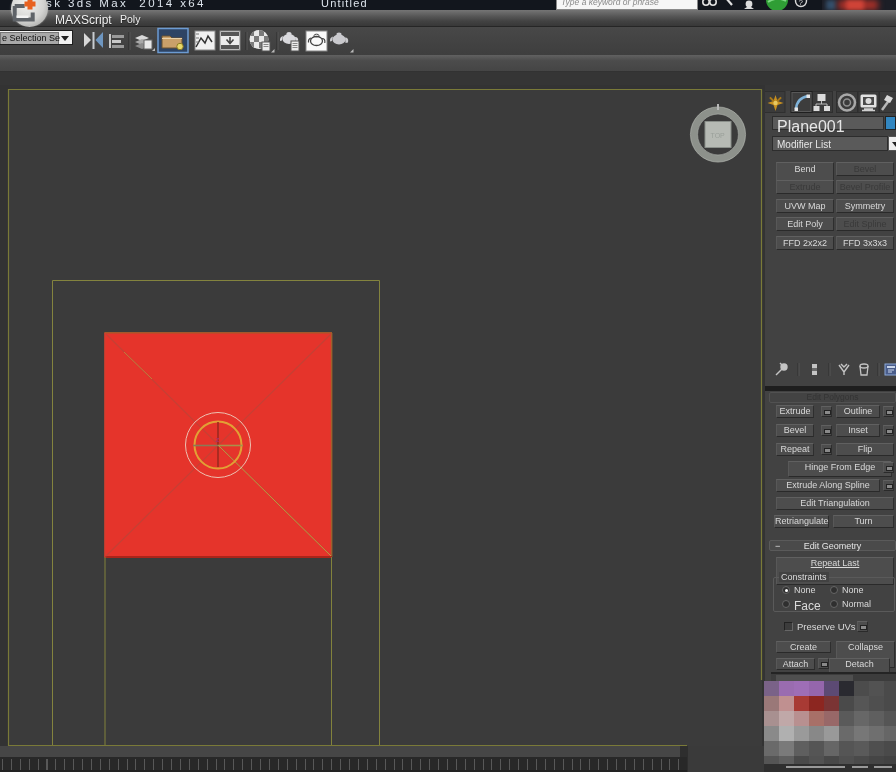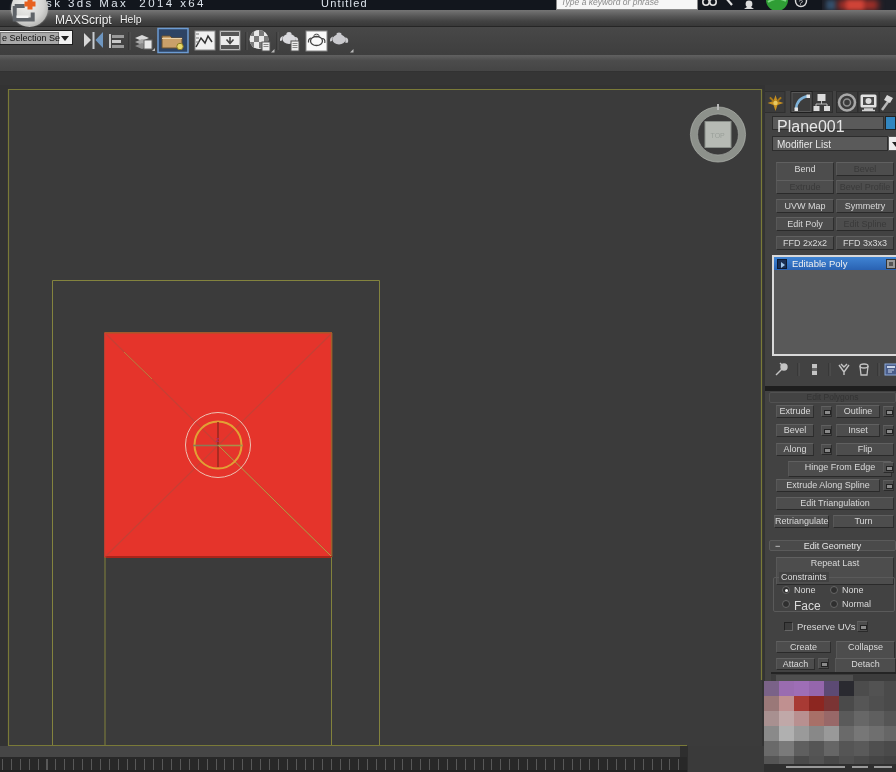--- a/index.html
+++ b/index.html
@@ -41,21 +41,21 @@
   </svg>
 
   <div class="abs" style="left:822px;top:0;width:74px;height:10px;background:#1c1e26;"></div>
   <div class="abs" style="left:826px;top:0;width:10px;height:10px;background:#35506b;filter:blur(2px);"></div>
   <div class="abs" style="left:838px;top:0;width:40px;height:10px;background:#a83028;filter:blur(3px);"></div>
   <div class="abs" style="left:846px;top:0;width:18px;height:10px;background:#d04438;filter:blur(2px);"></div>
 </div>
 
 <div class="abs" style="left:0;top:10px;width:896px;height:17px;background:linear-gradient(#757575,#565656 40%,#424242 70%,#383838);border-bottom:1px solid #262626;box-sizing:border-box;">
   <div class="abs" style="left:55px;top:3px;color:#f0f0f0;font-size:12px;text-shadow:0 1px 1px #222;">MAXScript</div>
-  <div class="abs" style="left:120px;top:3px;color:#f0f0f0;font-size:10.5px;text-shadow:0 1px 1px #222;">Help</div>
+  <div class="abs" style="left:120px;top:3px;color:#f0f0f0;font-size:10.5px;text-shadow:0 1px 1px #222;">Poly</div>
 </div>
 
 <div class="abs" style="left:11px;top:-10px;width:37px;height:37px;border-radius:50%;
   background:radial-gradient(circle at 42% 38%, #f2f2f0, #d2d2d0 55%, #a2a2a0 90%, #8a8a88);box-shadow:0 0 2px rgba(255,255,255,.4);"></div>
 <svg class="abs" style="left:11px;top:-10px;" width="37" height="37" viewBox="0 0 37 37">
   <path d="M3.7 16 h10 M3.7 16 v13.4 h18 v-7" fill="none" stroke="#5f6368" stroke-width="4"></path>
   <rect x="5.5" y="25.5" width="12" height="2.5" fill="#f2f2f2"></rect>
   <path d="M19 8.5 v11 M13.5 14 h11" stroke="#e8611f" stroke-width="5" fill="none"></path>
 </svg>
 
@@ -285,31 +285,20 @@
   <div class="btn dis" style="left:71px;top:76.5px;width:58px;height:14px;line-height:12px;">Bevel</div>
   <div class="btn dis" style="left:11px;top:95px;width:58px;height:14px;line-height:12px;">Extrude</div>
   <div class="btn dis" style="left:71px;top:95px;width:58px;height:14px;line-height:12px;">Bevel Profile</div>
   <div class="btn" style="left:11px;top:113.5px;width:58px;height:14px;line-height:12px;">UVW Map</div>
   <div class="btn" style="left:71px;top:113.5px;width:58px;height:14px;line-height:12px;">Symmetry</div>
   <div class="btn" style="left:11px;top:132px;width:58px;height:14px;line-height:12px;">Edit Poly</div>
   <div class="btn dis" style="left:71px;top:132px;width:58px;height:14px;line-height:12px;">Edit Spline</div>
   <div class="btn" style="left:11px;top:150.5px;width:58px;height:14px;line-height:12px;">FFD 2x2x2</div>
   <div class="btn" style="left:71px;top:150.5px;width:58px;height:14px;line-height:12px;">FFD 3x3x3</div>
 
-  <div class="abs" style="left:7px;top:170px;width:124px;height:101px;background:#595959;border-left:2px solid #d9d9d9;border-top:2px solid #d9d9d9;border-bottom:2px solid #d9d9d9;box-sizing:border-box;">
-    <div class="abs" style="left:0;top:0;width:122px;height:13px;background:linear-gradient(#3f84d4,#2a62b2);">
-      <div class="abs" style="left:3px;top:1.5px;width:10px;height:10px;background:#1b2f52;border:1px solid #0e1a30;box-sizing:border-box;">
-        <div class="abs" style="left:2.5px;top:2px;width:0;height:0;border-top:3px solid transparent;border-bottom:3px solid transparent;border-left:4px solid #9fc4e8;"></div>
-      </div>
-      <div class="abs" style="left:18px;top:1px;font-size:9.5px;color:#f0f0f0;">Editable Poly</div>
-      <div class="abs" style="left:112px;top:1.5px;width:10px;height:10px;background:#9a9a9a;border:1px solid #333;box-sizing:border-box;">
-        <div class="abs" style="left:2px;top:2px;width:4px;height:4px;background:#555;"></div>
-      </div>
-    </div>
-  </div>
 
   <svg class="abs" style="left:7px;top:276px;" width="124" height="17" viewBox="0 0 124 17">
     <g stroke="#c4c4c4" stroke-width="1.4" fill="none">
       <circle cx="12" cy="6" r="3" fill="#c4c4c4"></circle>
       <path d="M10 8 L4 14"></path>
       <path d="M8 2 l6 6"></path>
     </g>
     <line x1="26" y1="2" x2="26" y2="15" stroke="#2e2e2e"></line>
     <line x1="27" y1="2" x2="27" y2="15" stroke="#555"></line>
     <rect x="40" y="3" width="5" height="11" fill="#c4c4c4"></rect>
@@ -335,36 +324,36 @@
   </div>
 
   <div class="btn" style="left:11px;top:320px;width:38px;height:13px;line-height:11px;">Extrude</div>
   <div class="sbtn" style="left:56px;top:321px;"></div>
   <div class="btn" style="left:71px;top:320px;width:44px;height:13px;line-height:11px;">Outline</div>
   <div class="sbtn" style="left:118px;top:321px;"></div>
   <div class="btn" style="left:11px;top:339px;width:38px;height:13px;line-height:11px;">Bevel</div>
   <div class="sbtn" style="left:56px;top:340px;"></div>
   <div class="btn" style="left:71px;top:339px;width:44px;height:13px;line-height:11px;">Inset</div>
   <div class="sbtn" style="left:118px;top:340px;"></div>
-  <div class="btn" style="left:11px;top:358px;width:38px;height:13px;line-height:11px;">Along</div>
+  <div class="btn" style="left:11px;top:358px;width:38px;height:13px;line-height:11px;">Repeat</div>
   <div class="sbtn" style="left:56px;top:359px;"></div>
   <div class="btn" style="left:71px;top:358px;width:58px;height:13px;line-height:11px;">Flip</div>
   <div class="btn" style="left:23px;top:376px;width:104px;height:16px;line-height:11px;">Hinge From Edge</div>
   <div class="sbtn" style="left:118px;top:377px;"></div>
   <div class="btn" style="left:11px;top:394px;width:104px;height:13px;line-height:11px;">Extrude Along Spline</div>
   <div class="sbtn" style="left:118px;top:395px;"></div>
   <div class="btn" style="left:11px;top:412px;width:118px;height:13px;line-height:11px;">Edit Triangulation</div>
   <div class="btn" style="left:9px;top:430px;width:55px;height:13px;line-height:11px;">Retriangulate</div>
   <div class="btn" style="left:68px;top:430px;width:61px;height:13px;line-height:11px;">Turn</div>
 
   <div class="abs" style="left:4px;top:455px;width:127px;height:11px;background:#4a4a4a;border:1px solid #5a5a5a;border-radius:2px;box-sizing:border-box;">
     <div class="abs" style="left:5px;top:0;font-size:9px;color:#e0e0e0;">−</div>
     <div style="text-align:center;font-size:9px;color:#e4e4e4;line-height:10px;">Edit Geometry</div>
   </div>
-  <div class="btn" style="left:11px;top:472px;width:118px;height:28px;line-height:10px;">Repeat Last</div>
+  <div class="btn" style="left:11px;top:472px;width:118px;height:28px;line-height:10px;text-decoration:underline;">Repeat Last</div>
 
   <div class="abs" style="left:8px;top:492px;width:122px;height:35px;border:1px solid #5a5a5a;border-radius:2px;box-sizing:border-box;"></div>
   <div class="abs" style="left:14px;top:487px;background:#424242;font-size:9px;color:#dadada;padding:0 2px;">Constraints</div>
 
   <div class="abs" style="left:17px;top:501px;width:8px;height:8px;border-radius:50%;background:#2f2f2f;border:1px solid #666;box-sizing:border-box;">
     <div class="abs" style="left:1.5px;top:1.5px;width:3px;height:3px;border-radius:50%;background:#fff;"></div>
   </div>
   <div class="abs" style="left:29px;top:500px;font-size:9px;color:#dadada;">None</div>
   <div class="abs" style="left:65px;top:501px;width:8px;height:8px;border-radius:50%;background:#2f2f2f;border:1px solid #666;box-sizing:border-box;"></div>
   <div class="abs" style="left:77px;top:500px;font-size:9px;color:#dadada;">None</div>
@@ -373,21 +362,21 @@
   <div class="abs" style="left:65px;top:515px;width:8px;height:8px;border-radius:50%;background:#2f2f2f;border:1px solid #666;box-sizing:border-box;"></div>
   <div class="abs" style="left:77px;top:514px;font-size:9px;color:#dadada;">Normal</div>
 
   <div class="abs" style="left:19px;top:537px;width:9px;height:9px;background:#3c3c3c;border:1px solid #222;border-right-color:#666;border-bottom-color:#666;box-sizing:border-box;"></div>
   <div class="abs" style="left:32px;top:536px;font-size:9.5px;color:#dadada;">Preserve UVs</div>
   <div class="sbtn" style="left:92px;top:536px;"></div>
   <div class="btn" style="left:11px;top:556px;width:55px;height:12px;line-height:10px;">Create</div>
   <div class="btn" style="left:71px;top:556px;width:59px;height:27px;line-height:10px;">Collapse</div>
   <div class="btn" style="left:11px;top:573px;width:39px;height:12px;line-height:10px;">Attach</div>
   <div class="sbtn" style="left:53px;top:573px;"></div>
-  <div class="btn" style="left:70px;top:573px;width:61px;height:22px;line-height:10px;">Detach</div>
+  <div class="btn" style="left:64px;top:573px;width:61px;height:22px;line-height:10px;">Detach</div>
 
   <div class="abs" style="left:6px;top:587px;width:125px;height:10px;border-top:2px solid #242424;background:#3c3c3c;"></div>
   <div class="abs" style="left:11px;top:590px;width:77px;height:6px;background:#4f4f4f;"></div>
 </div>
 
 <div class="abs" id="mosaic" style="left:764px;top:681px;width:132px;height:83px;overflow:hidden;filter:blur(0.7px);">
     <div style="position: absolute; left: 0px; top: 0px; width: 15px; height: 15px; background: rgb(122, 98, 136);"></div>
     <div style="position: absolute; left: 15px; top: 0px; width: 15px; height: 15px; background: rgb(154, 108, 176);"></div>
     <div style="position: absolute; left: 30px; top: 0px; width: 15px; height: 15px; background: rgb(158, 110, 182);"></div>
     <div style="position: absolute; left: 45px; top: 0px; width: 15px; height: 15px; background: rgb(149, 102, 172);"></div>

